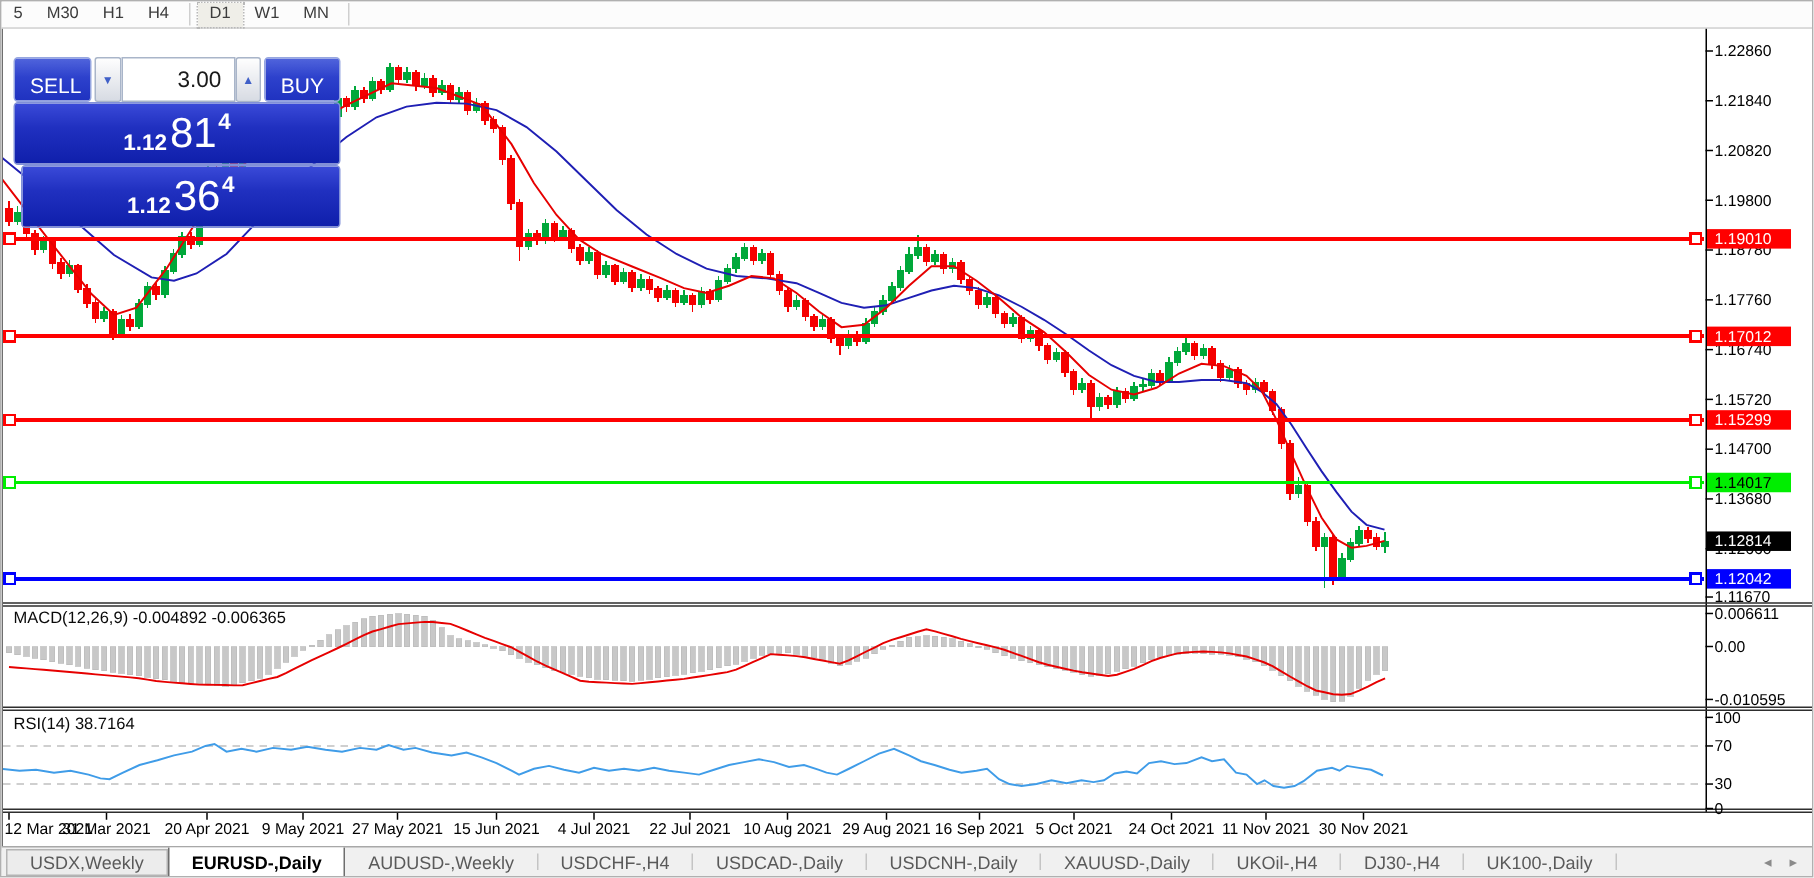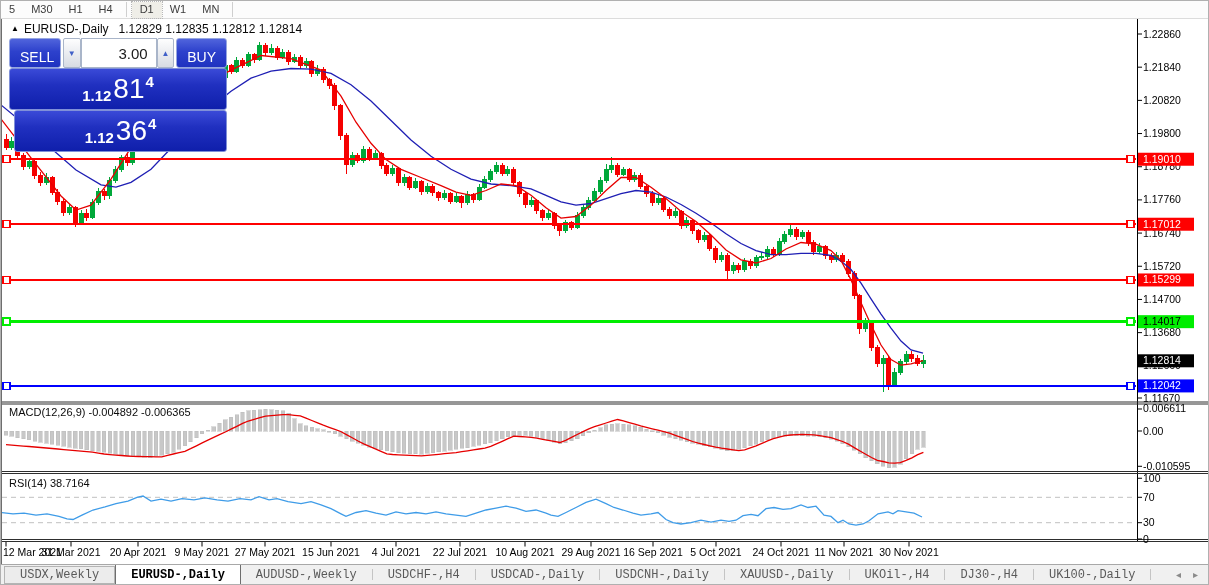--- a/index.html
+++ b/index.html
@@ -20,21 +20,21 @@
   .spin{width:20px;background:linear-gradient(#fefefe,#d7dbe3);border:1px solid #a9b5c9;border-radius:2px;color:#4060c8;font-size:8px;padding:0;}
   .lot{width:58px;border:1px solid #a9b5c9;text-align:right;font-size:15px;padding:0 8px;font-family:inherit;color:#1a1a1a;}
   .row2{display:flex;height:48px;flex-direction:column;}
   .pricebox{flex:1;background:linear-gradient(180deg,#3a4ad8,#2030c0 40%,#0f1fab);border:1px solid #8090d8;border-radius:3px;color:#fff;display:flex;align-items:center;justify-content:center;}
   .pricebox + .pricebox{margin-left:5px;}
   .pfx{font-size:15px;font-weight:bold;margin-right:2px;margin-top:13px;}
   .big{font-size:28px;line-height:40px;}
   .sup{font-size:15px;font-weight:bold;margin-top:-15px;margin-left:1px;}
   .ind-label{position:absolute;left:8px;font-size:11px;color:#0a0a0a;z-index:3;white-space:nowrap;}
   .tabbar{position:absolute;left:0;bottom:0;width:100%;height:20px;background:#f0f0f0;border-top:1px solid #a8a8a8;display:flex;align-items:stretch;font-size:12px;color:#5a5a5a;z-index:6;box-sizing:border-box;}
-  .tab{padding:0 15px;display:flex;align-items:center;white-space:nowrap;font-family:Liberation Mono, monospace;}
+  .tab{padding:0 15px;display:flex;align-items:center;white-space:nowrap;}
   .tab.boxed{border:1px solid #b4b4b4;background:#ececec;margin:1px 0 0 3px;}
   .tab.active{background:#fff;border-left:1px solid #6e6e6e;border-right:1px solid #6e6e6e;color:#000;font-weight:bold;}
   .tab-sep{width:1px;background:#c4c4c4;margin:4px 0;}
   .tab-arrows{margin-left:auto;display:flex;align-items:center;gap:12px;padding-right:10px;color:#8a8a8a;font-size:10px;}
 </style>
 </head>
 <body>
 
 <div class="win">
   <div class="toolbar" id="toolbar">
@@ -671,23 +671,20 @@
       <line x1="715" y1="541" x2="715" y2="545.5" stroke="#000"></line>
       <text x="715" y="555" font-size="10.5" font-family="&quot;Liberation Sans&quot;,sans-serif" fill="#000000" text-anchor="middle">5 Oct 2021</text>
       <line x1="780" y1="541" x2="780" y2="545.5" stroke="#000"></line>
       <text x="780" y="555" font-size="10.5" font-family="&quot;Liberation Sans&quot;,sans-serif" fill="#000000" text-anchor="middle">24 Oct 2021</text>
       <line x1="843" y1="541" x2="843" y2="545.5" stroke="#000"></line>
       <text x="843" y="555" font-size="10.5" font-family="&quot;Liberation Sans&quot;,sans-serif" fill="#000000" text-anchor="middle">11 Nov 2021</text>
       <line x1="908" y1="541" x2="908" y2="545.5" stroke="#000"></line>
       <text x="908" y="555" font-size="10.5" font-family="&quot;Liberation Sans&quot;,sans-serif" fill="#000000" text-anchor="middle">30 Nov 2021</text>
     </svg>
 
-  <div class="chart-title">
-    <span class="tri">▲</span><span>EURUSD-,Daily</span><span class="ohlc">1.12829 1.12835 1.12812 1.12814</span>
-  </div>
 
   <div class="trade-panel">
     <div class="row1">
       <button class="tp-btn sell">SELL</button>
       <button class="spin"><span>▼</span></button>
       <input class="lot" value="3.00" style="">
       <button class="spin"><span>▲</span></button>
       <button class="tp-btn buy">BUY</button>
     </div>
     <div class="row2">

